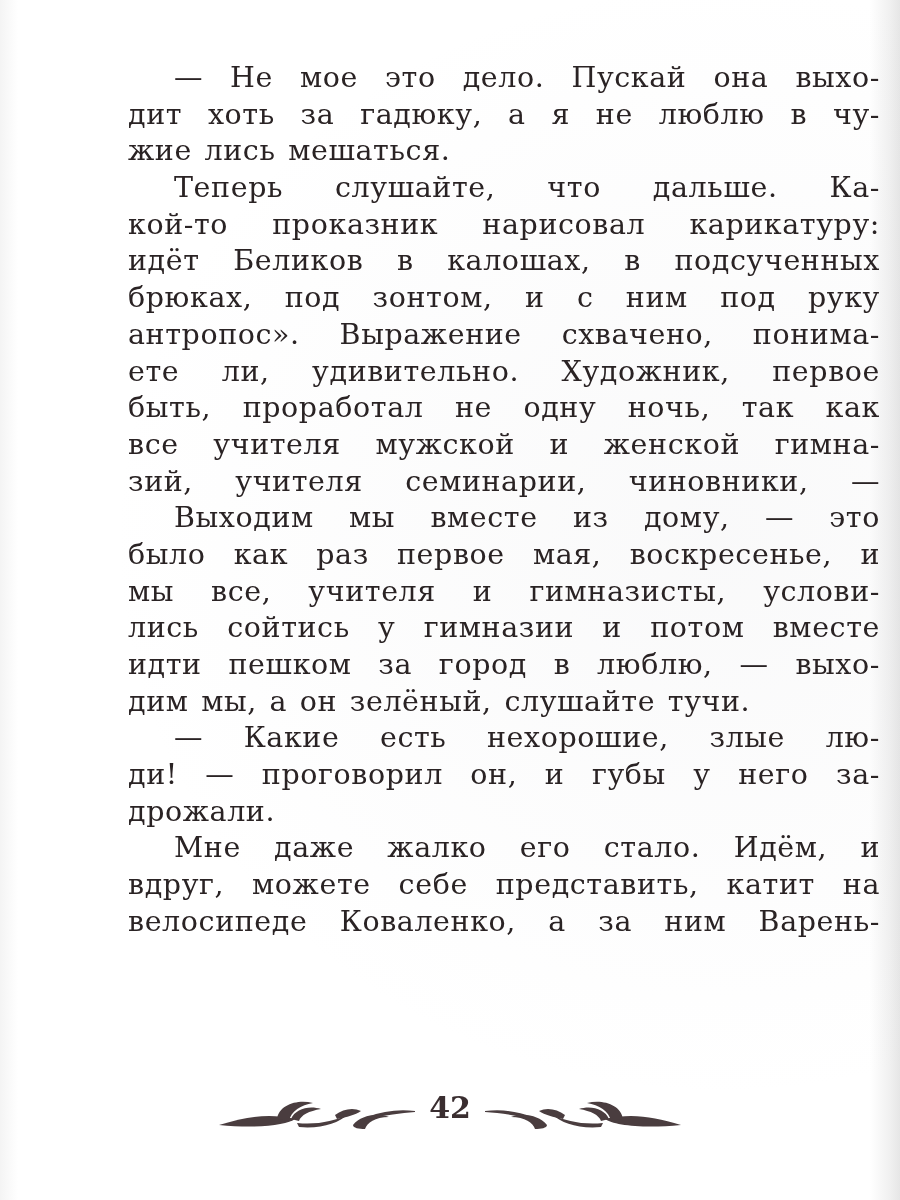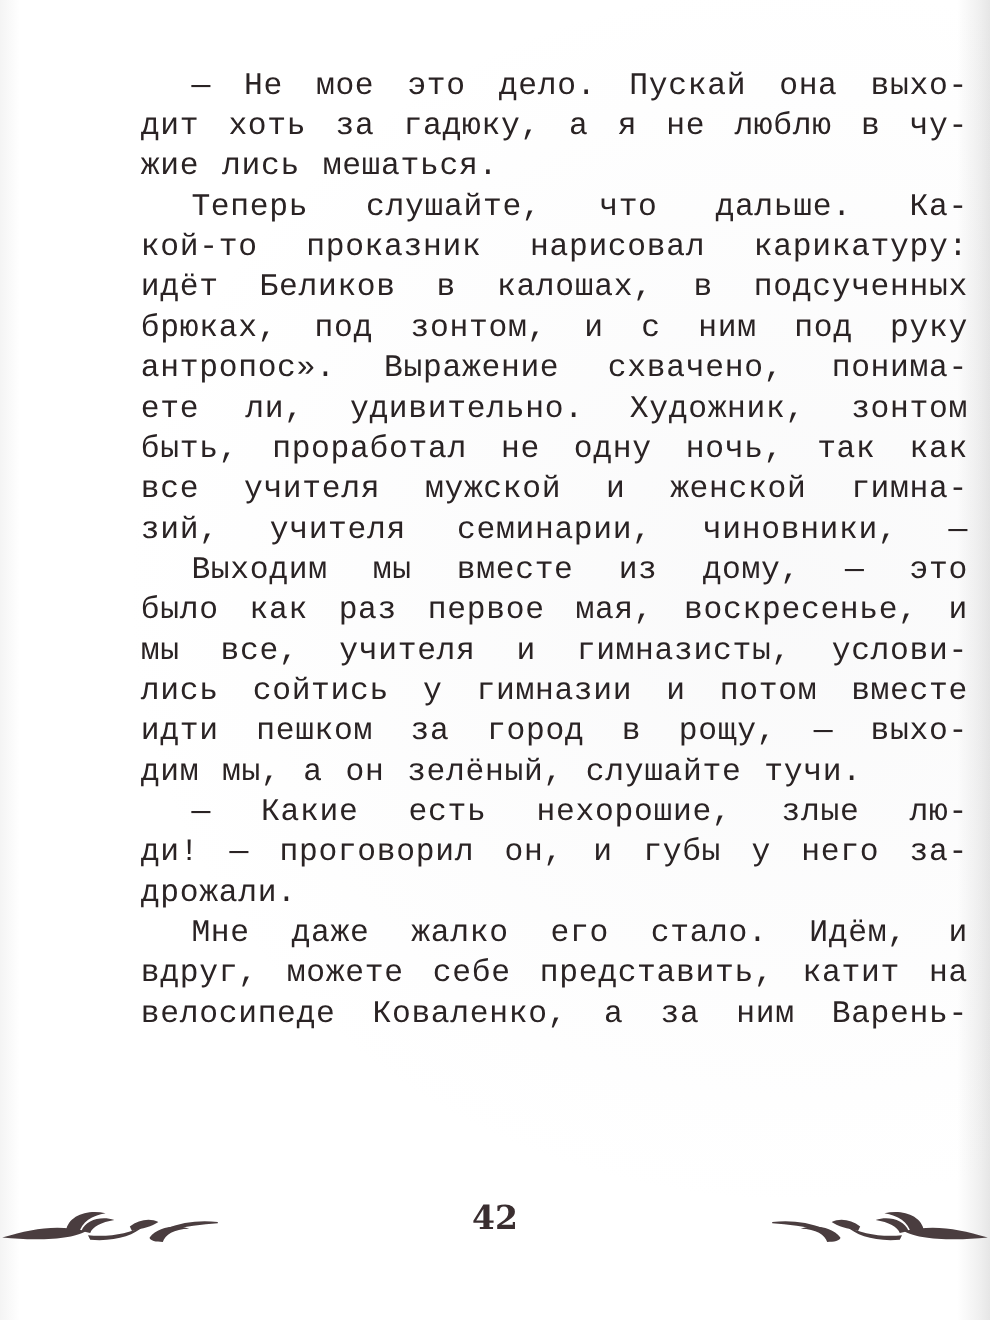--- a/index.html
+++ b/index.html
@@ -35,37 +35,36 @@
       letter-spacing: 0.6px;
       word-spacing: 3px;
     }
     .line {
       display: block;
       height: 36.7px;
       white-space: nowrap;
       text-align: justify;
       text-align-last: justify;
       overflow: visible;
-      font-family: Liberation Mono, monospace;
     }
     .line.last {
       text-align-last: left;
     }
     .line.indent {
       padding-left: 46px;
     }
     .footer {
       position: absolute;
       left: 0;
       top: 1080px;
       width: 900px;
       height: 70px;
       display: flex;
       align-items: center;
-      justify-content: space-between;
+      justify-content: center;
     }
     .page-number {
       font-family: "DejaVu Serif", "Liberation Serif", serif;
       font-weight: bold;
       font-size: 30px;
       color: #3a2e30;
       margin: 0 12px;
       position: relative;
       top: -8px;
     }
@@ -82,29 +81,29 @@
 
   <div class="text-block">
     <span class="line indent">— Не мое это дело. Пускай она выхо-</span>
     <span class="line">дит хоть за гадюку, а я не люблю в чу-</span>
     <span class="line last">жие лись мешаться.</span>
     <span class="line indent">Теперь слушайте, что дальше. Ка-</span>
     <span class="line">кой-то проказник нарисовал карикатуру:</span>
     <span class="line">идёт Беликов в калошах, в подсученных</span>
     <span class="line">брюках, под зонтом, и с ним под руку</span>
     <span class="line">антропос». Выражение схвачено, понима-</span>
-    <span class="line">ете ли, удивительно. Художник, зонтом</span>
+    <span class="line">ете ли, удивительно. Художник, первое</span>
     <span class="line">быть, проработал не одну ночь, так как</span>
     <span class="line">все учителя мужской и женской гимна-</span>
     <span class="line">зий, учителя семинарии, чиновники, —</span>
     <span class="line indent">Выходим мы вместе из дому, — это</span>
     <span class="line">было как раз первое мая, воскресенье, и</span>
     <span class="line">мы все, учителя и гимназисты, услови-</span>
     <span class="line">лись сойтись у гимназии и потом вместе</span>
-    <span class="line">идти пешком за город в рощу, — выхо-</span>
+    <span class="line">идти пешком за город в люблю, — выхо-</span>
     <span class="line last">дим мы, а он зелёный, слушайте тучи.</span>
     <span class="line indent">— Какие есть нехорошие, злые лю-</span>
     <span class="line">ди! — проговорил он, и губы у него за-</span>
     <span class="line last">дрожали.</span>
     <span class="line indent">Мне даже жалко его стало. Идём, и</span>
     <span class="line">вдруг, можете себе представить, катит на</span>
     <span class="line">велосипеде Коваленко, а за ним Варень-</span>
   </div>
 
   <div class="footer">

